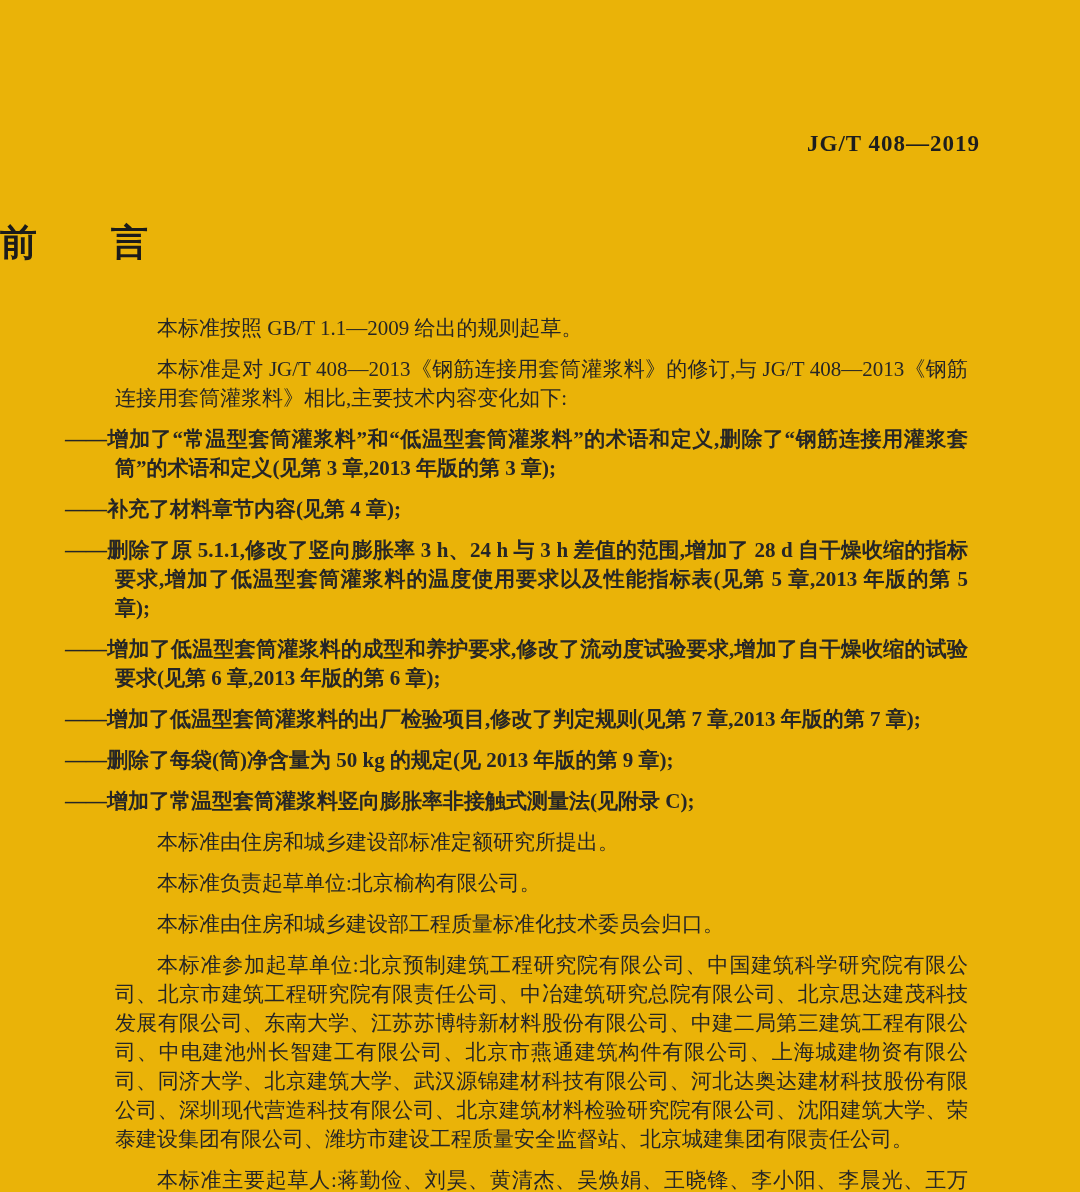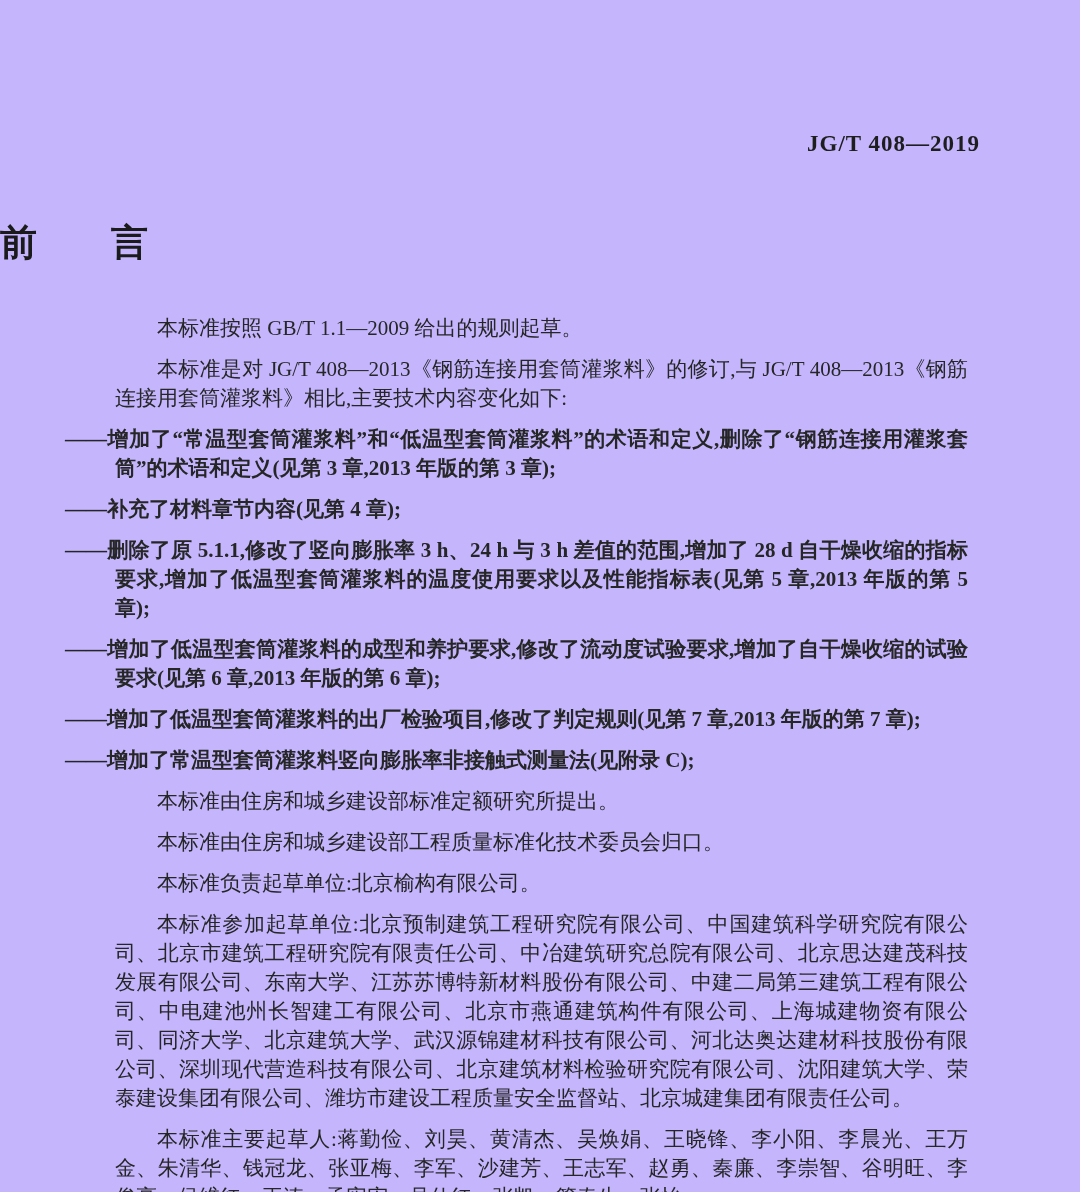--- a/index.html
+++ b/index.html
@@ -4,21 +4,21 @@
 <style>
   html, body {
     margin: 0;
     padding: 0;
     background: #ffffff;
   }
   .page {
     position: relative;
     width: 1080px;
     height: 1192px;
-    background: #c4b5fd;
+    background: #eab308;
     overflow: hidden;
     font-family: "Liberation Serif", "DejaVu Serif", serif;
     color: #242424;
   }
   .page-header {
     position: absolute;
     top: 131px;
     left: 0;
     right: 100px;
     text-align: right;
@@ -88,29 +88,30 @@
     <p class="change-item">——增加了“常温型套筒灌浆料”和“低温型套筒灌浆料”的术语和定义,删除了“钢筋连接用灌浆套筒”的术语和定义(见第 3 章,2013 年版的第 3 章);</p>
 
     <p class="change-item">——补充了材料章节内容(见第 4 章);</p>
 
     <p class="change-item">——删除了原 5.1.1,修改了竖向膨胀率 3 h、24 h 与 3 h 差值的范围,增加了 28 d 自干燥收缩的指标要求,增加了低温型套筒灌浆料的温度使用要求以及性能指标表(见第 5 章,2013 年版的第 5 章);</p>
 
     <p class="change-item">——增加了低温型套筒灌浆料的成型和养护要求,修改了流动度试验要求,增加了自干燥收缩的试验要求(见第 6 章,2013 年版的第 6 章);</p>
 
     <p class="change-item">——增加了低温型套筒灌浆料的出厂检验项目,修改了判定规则(见第 7 章,2013 年版的第 7 章);</p>
 
+    <p class="change-item">——删除了每袋(筒)净含量为 50 kg 的规定(见 2013 年版的第 9 章);</p>
 
     <p class="change-item">——增加了常温型套筒灌浆料竖向膨胀率非接触式测量法(见附录 C);</p>
 
 
     <p class="para">本标准由住房和城乡建设部标准定额研究所提出。</p>
 
+    <p class="para">本标准负责起草单位:北京榆构有限公司。</p>
+
     <p class="para">本标准由住房和城乡建设部工程质量标准化技术委员会归口。</p>
-
-    <p class="para">本标准负责起草单位:北京榆构有限公司。</p>
 
     <p class="para">本标准参加起草单位:北京预制建筑工程研究院有限公司、中国建筑科学研究院有限公司、北京市建筑工程研究院有限责任公司、中冶建筑研究总院有限公司、北京思达建茂科技发展有限公司、东南大学、江苏苏博特新材料股份有限公司、中建二局第三建筑工程有限公司、中电建池州长智建工有限公司、北京市燕通建筑构件有限公司、上海城建物资有限公司、同济大学、北京建筑大学、武汉源锦建材科技有限公司、河北达奥达建材科技股份有限公司、深圳现代营造科技有限公司、北京建筑材料检验研究院有限公司、沈阳建筑大学、荣泰建设集团有限公司、潍坊市建设工程质量安全监督站、北京城建集团有限责任公司。</p>
 
     <p class="para">本标准主要起草人:蒋勤俭、刘昊、黄清杰、吴焕娟、王晓锋、李小阳、李晨光、王万金、朱清华、钱冠龙、张亚梅、李军、沙建芳、王志军、赵勇、秦廉、李崇智、谷明旺、李俊亮、侯维红、王涛、孟宪宏、吴仕红、张凯、管春生、张怡。</p>
 
     <p class="para">本标准所代替标准的历次版本发布情况为:</p>
 
     <p class="history-item">——JG/T 408—2013。</p>
 
   </div>

